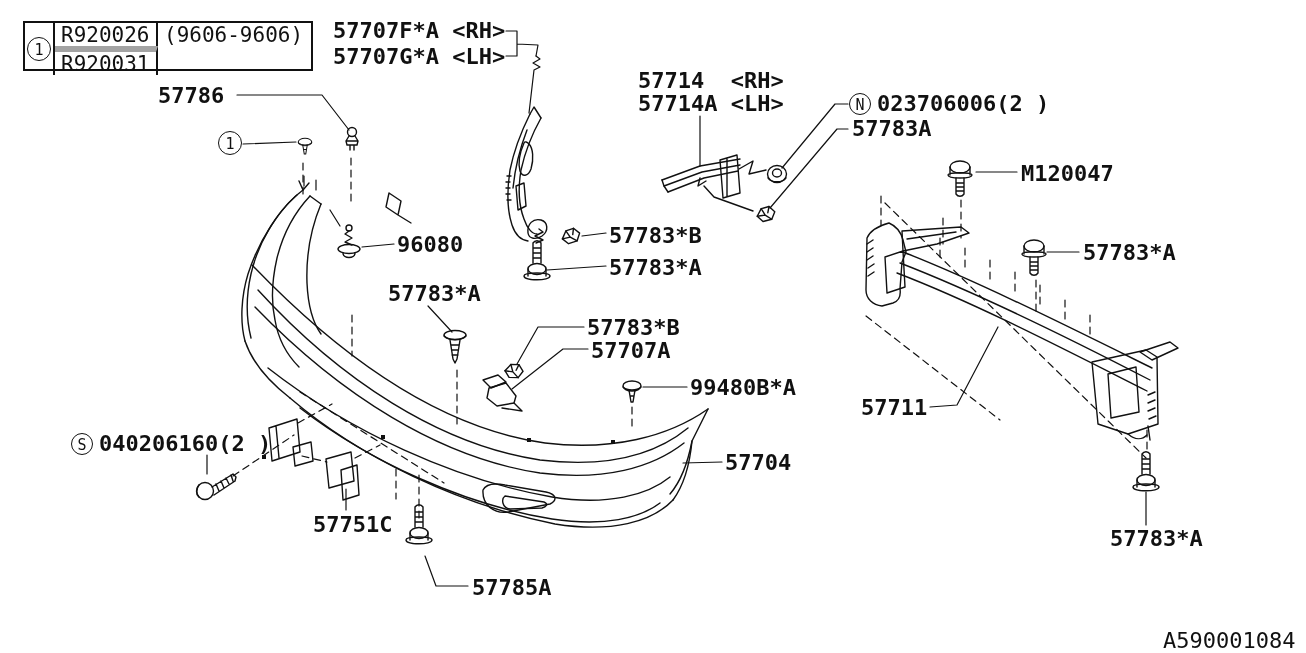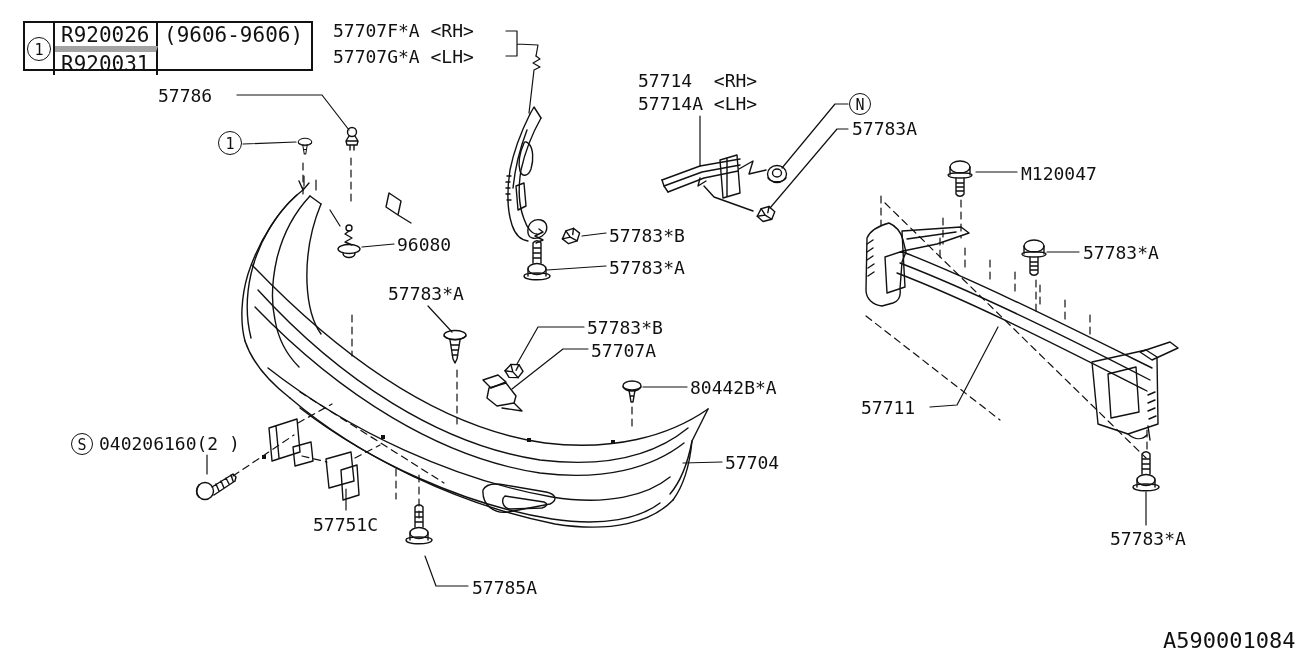--- a/index.html
+++ b/index.html
@@ -2,22 +2,22 @@
 <html><head>
 <meta charset="utf-8">
 <style>
   html,body{margin:0;padding:0;background:#ffffff;}
   #stage{
     position:relative;width:1306px;height:653px;background:#ffffff;overflow:hidden;
     font-family:"DejaVu Sans Mono", monospace;color:#000;
   }
   #lineart{position:absolute;left:0;top:0;}
   .callout{
-    position:absolute;font-size:18px;line-height:22px;white-space:pre;
-    letter-spacing:0px;color:#111;
+    position:absolute;font-size:22px;line-height:22px;white-space:pre;
+    letter-spacing:0px;color:#111;font-weight:bold;
   }
   .marker{
     position:absolute;width:22px;height:22px;border:1.5px solid #111;border-radius:50%;
     font-size:15px;line-height:22px;text-align:center;color:#111;box-sizing:border-box;
   }
   #legend{
     position:absolute;left:23px;top:21px;width:290px;height:50px;
     border:2px solid #111;box-sizing:border-box;display:grid;
     grid-template-columns:30px 103px 1fr;grid-template-rows:1fr 1fr;
   }
@@ -255,30 +255,31 @@
     <div class="lcell">(9606-9606)</div>
     <div class="lcell c2 r2">R920031</div>
   </div>
 
   <div class="callout" style="left:333px;top:20px">57707F*A &lt;RH&gt;</div>
   <div class="callout" style="left:333px;top:46px">57707G*A &lt;LH&gt;</div>
   <div class="callout" style="left:158px;top:85px">57786</div>
   <div class="callout" style="left:638px;top:70px">57714  &lt;RH&gt;</div>
   <div class="callout" style="left:638px;top:93px">57714A &lt;LH&gt;</div>
   <div class="marker" style="left:849px;top:93px">N</div>
+  <div class="callout" style="left:877px;top:93px">023706006(2 )</div>
   <div class="callout" style="left:852px;top:118px">57783A</div>
   <div class="callout" style="left:1021px;top:163px">M120047</div>
   <div class="callout" style="left:397px;top:234px">96080</div>
   <div class="callout" style="left:609px;top:225px">57783*B</div>
   <div class="callout" style="left:609px;top:257px">57783*A</div>
   <div class="callout" style="left:388px;top:283px">57783*A</div>
   <div class="callout" style="left:1083px;top:242px">57783*A</div>
   <div class="callout" style="left:587px;top:317px">57783*B</div>
   <div class="callout" style="left:591px;top:340px">57707A</div>
-  <div class="callout" style="left:690px;top:377px">80442B*A</div>
+  <div class="callout" style="left:690px;top:377px">99480B*A</div>
   <div class="callout" style="left:861px;top:397px">57711</div>
   <div class="callout" style="left:725px;top:452px">57704</div>
   <div class="marker" style="left:71px;top:433px">S</div>
   <div class="callout" style="left:99px;top:433px">040206160(2 )</div>
   <div class="callout" style="left:313px;top:514px">57751C</div>
   <div class="callout" style="left:472px;top:577px">57785A</div>
   <div class="callout" style="left:1110px;top:528px">57783*A</div>
   <div class="marker" style="left:218px;top:131px;width:24px;height:24px;line-height:24px">1</div>
 
   <div id="drawing-id" style="left:1163px;top:630px">A590001084</div>

